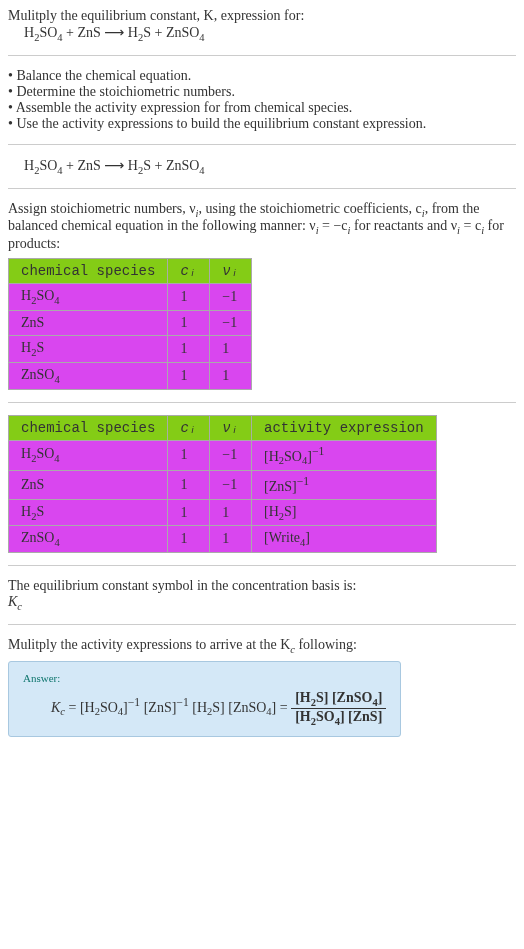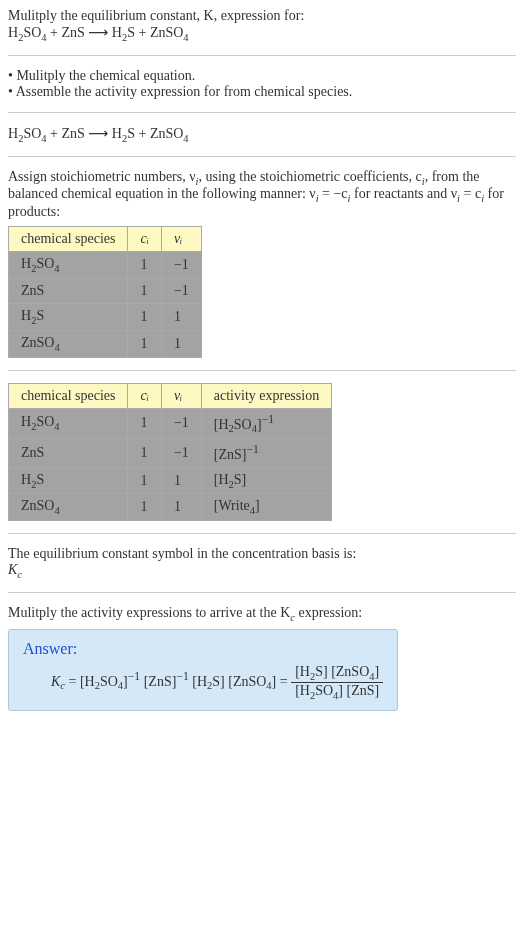--- a/index.html
+++ b/index.html
@@ -15,74 +15,79 @@
   hr {
     border: none;
     border-top: 1px solid #ccc;
     margin: 12px 0;
   }
   .section {
     margin-bottom: 8px;
   }
   .equation {
     font-family: Georgia, serif;
+    margin-left: 16px;
   }
   sub { font-size: 0.75em; }
   table.data {
     border-collapse: collapse;
     margin-top: 6px;
   }
   table.data th, table.data td {
     border: 1px solid #aaa;
     padding: 4px 12px;
     text-align: left;
     font-weight: normal;
-    background: #a3a3a3;
+    background: #d946ef;
   }
   table.data th {
-    background: #fef9c3;
+    background: #84cc16;
+    font-family: Liberation Mono, monospace;
   }
   .answer-box {
     background: #d4e8f7;
     border: 1px solid #a8c8e0;
     border-radius: 3px;
     padding: 10px 14px;
     margin-top: 6px;
     display: inline-block;
   }
   .answer-label {
-    font-size: 16px;
-    color: #1d4ed8;
+    font-size: 11px;
+    color: #0f766e;
     margin-bottom: 6px;
   }
   .frac {
     display: inline-block;
     vertical-align: middle;
     text-align: right;
+    font-weight: bold;
   }
   .frac .num { display:block; border-bottom:1px solid #333; padding:0 4px; }
   .frac .den { display:block; padding:0 4px; }
   .italic { font-style: italic; }
   .indent { margin-left: 28px; }
 </style>
 </head>
 <body>
 
 <div class="section">
   <div>Mulitply the equilibrium constant, K, expression for:</div>
   <div class="equation">
     <span>H</span><sub>2</sub><span>SO</span><sub>4</sub><span> + ZnS ⟶ H</span><sub>2</sub><span>S + ZnSO</span><sub>4</sub>
   </div>
 </div>
 
 <hr>
 
 <div class="section">
-  <div>• Mulitply the chemical equation.</div>
+  <div>• Balance the chemical equation.</div>
+  <div>• Determine the stoichiometric numbers.</div>
   <div>• Assemble the activity expression for from chemical species.</div>
+  <div>• Use the activity expressions to build the equilibrium constant expression.</div>
 </div>
 
 <hr>
 
 <div class="section">
   <div class="equation">
     <span>H</span><sub>2</sub><span>SO</span><sub>4</sub><span> + ZnS ⟶ H</span><sub>2</sub><span>S + ZnSO</span><sub>4</sub>
   </div>
 </div>
 
@@ -170,21 +175,21 @@
   <div>The equilibrium constant symbol in the concentration basis is:</div>
   <div class="italic">
     <span>K</span><sub>c</sub>
   </div>
 </div>
 
 <hr>
 
 <div class="section">
   <div>
-    <span>Mulitply the activity expressions to arrive at the K</span><sub class="italic">c</sub><span> expression:</span>
+    <span>Mulitply the activity expressions to arrive at the K</span><sub class="italic">c</sub><span> following:</span>
   </div>
 
   <div class="answer-box">
     <div class="answer-label">Answer:</div>
     <div class="indent">
       <span class="italic">K</span><sub class="italic">c</sub><span> = [H</span><sub>2</sub><span>SO</span><sub>4</sub><span>]</span><sup>−1</sup><span> [ZnS]</span><sup>−1</sup><span> [H</span><sub>2</sub><span>S] [ZnSO</span><sub>4</sub><span>] = </span><span class="frac">
         <span class="num"><span>[H</span><sub>2</sub><span>S] [ZnSO</span><sub>4</sub><span>]</span></span>
         <span class="den"><span>[H</span><sub>2</sub><span>SO</span><sub>4</sub><span>] [ZnS]</span></span>
       </span>
     </div>

